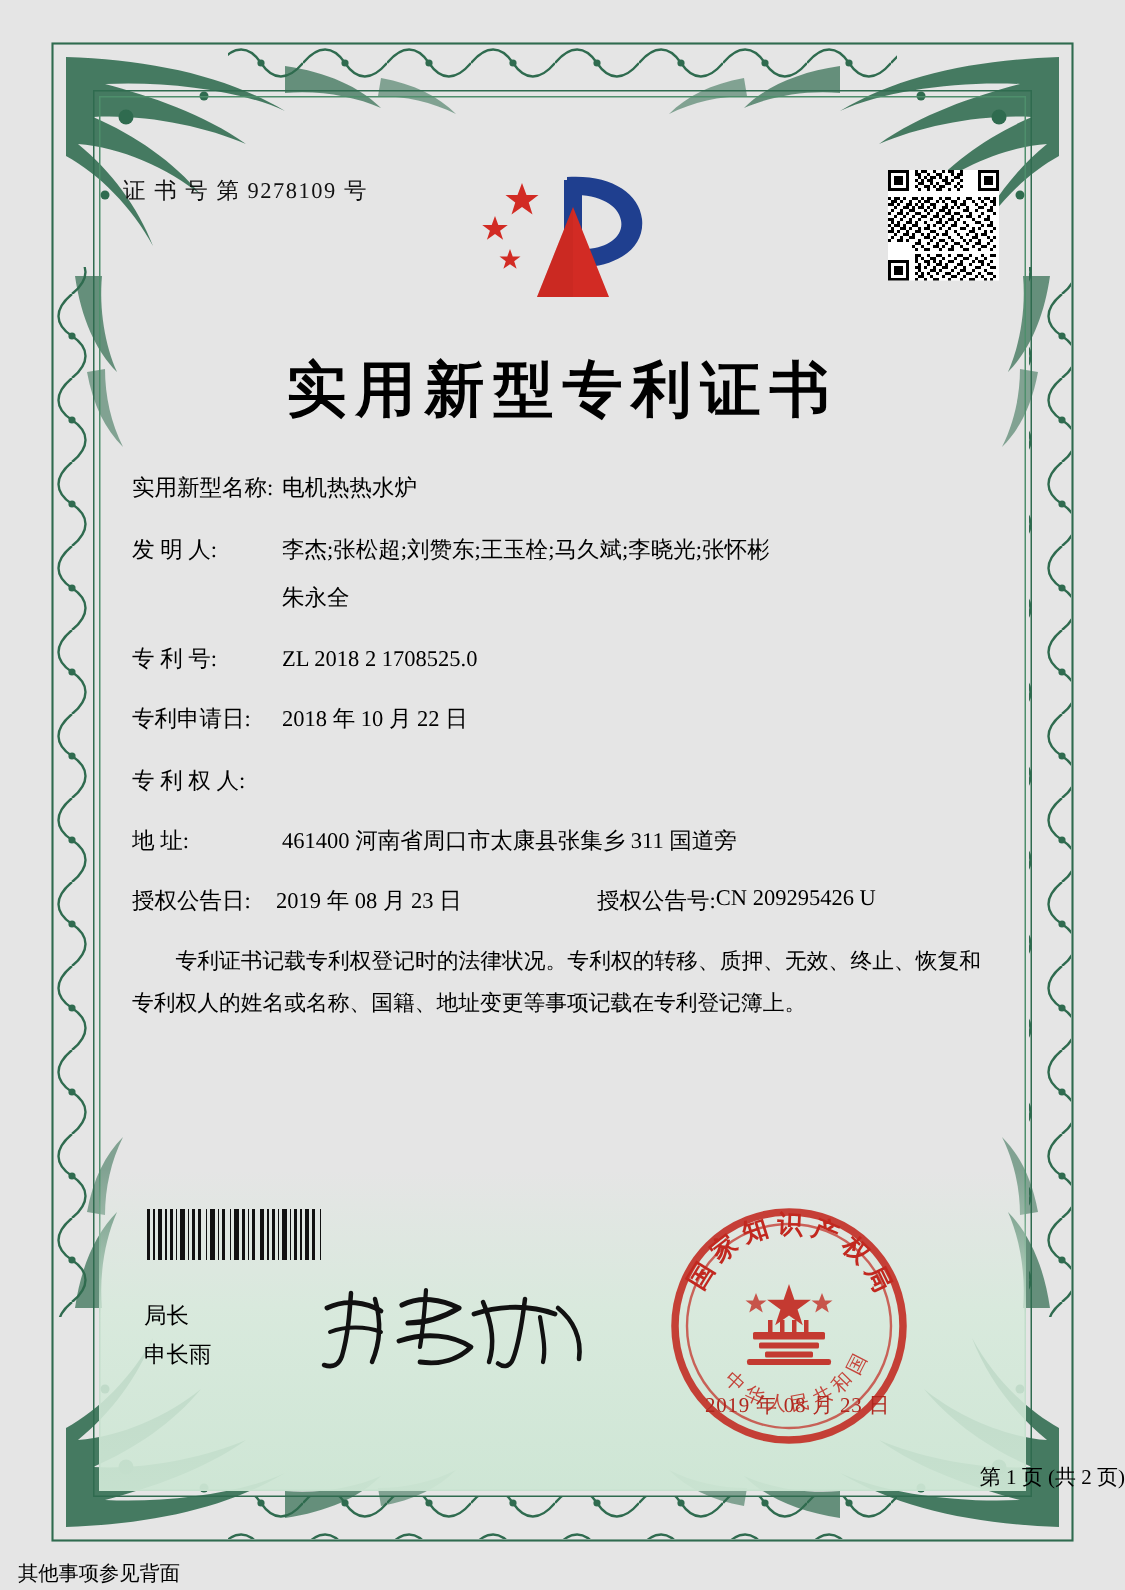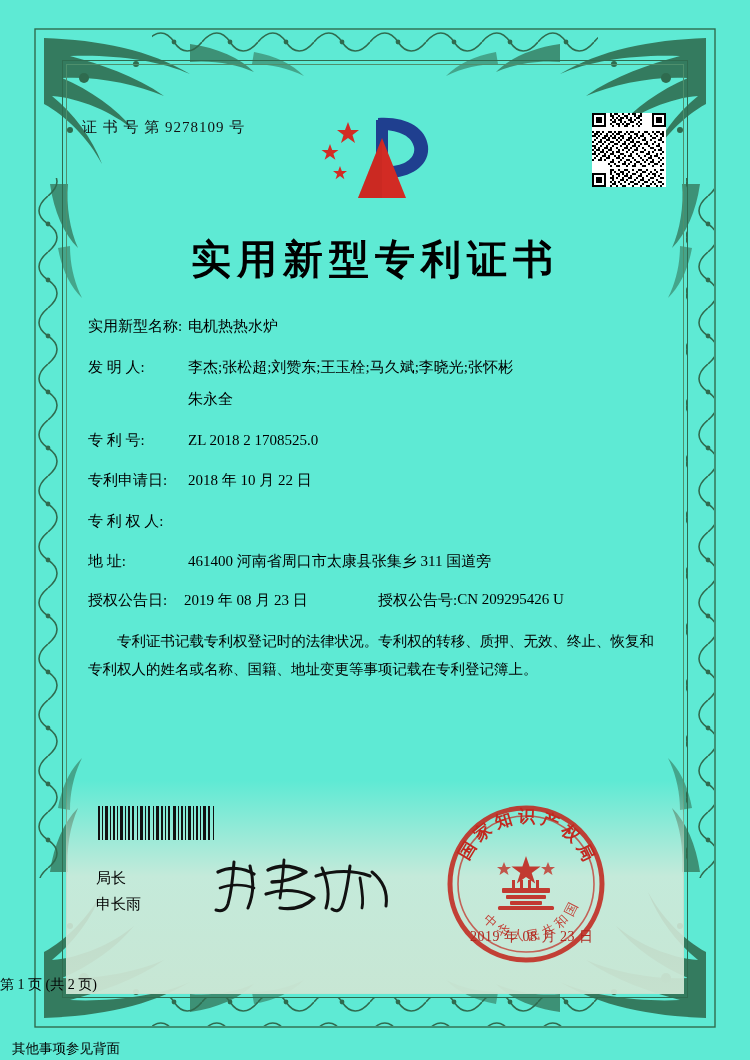--- a/index.html
+++ b/index.html
@@ -7,21 +7,21 @@
     padding: 0;
     background: #ffffff;
   }
   body {
     font-family: "Liberation Serif", "DejaVu Serif", serif;
   }
   .page {
     position: relative;
     width: 750px;
     height: 1060px;
-    background: #5eead4;
+    background: #e5e5e5;
     overflow: hidden;
   }
   
   .ornament-frame {
     position: absolute;
     left: 34px;
     top: 28px;
     width: 682px;
     height: 1000px;
     pointer-events: none;
@@ -114,20 +114,21 @@
   }
   .row .value {
     flex: 1 1 auto;
     padding-left: 4px;
   }
   .row-tall { margin-bottom: 10px; }
   .row-pair {
     display: flex;
     align-items: flex-start;
     margin-bottom: 16px;
+    gap: 20px;
   }
   .row-pair .half {
     display: flex;
   }
   .row-pair .half.first { width: 290px; }
   .row-pair .half .label { min-width: 96px; white-space: pre; }
   
   .body-text {
     position: absolute;
     left: 88px;
@@ -177,21 +178,21 @@
     top: 928px;
     font-size: 14px;
     color: #b0281f;
     letter-spacing: 0.5px;
   }
   
   .page-num {
     position: absolute;
     left: 0; right: 0;
     top: 976px;
-    text-align: left;
+    text-align: right;
     font-size: 14px;
     color: #000;
   }
   .footer-note {
     position: absolute;
     left: 12px; right: 0;
     top: 1040px;
     text-align: left;
     font-size: 13.5px;
     color: #000;

